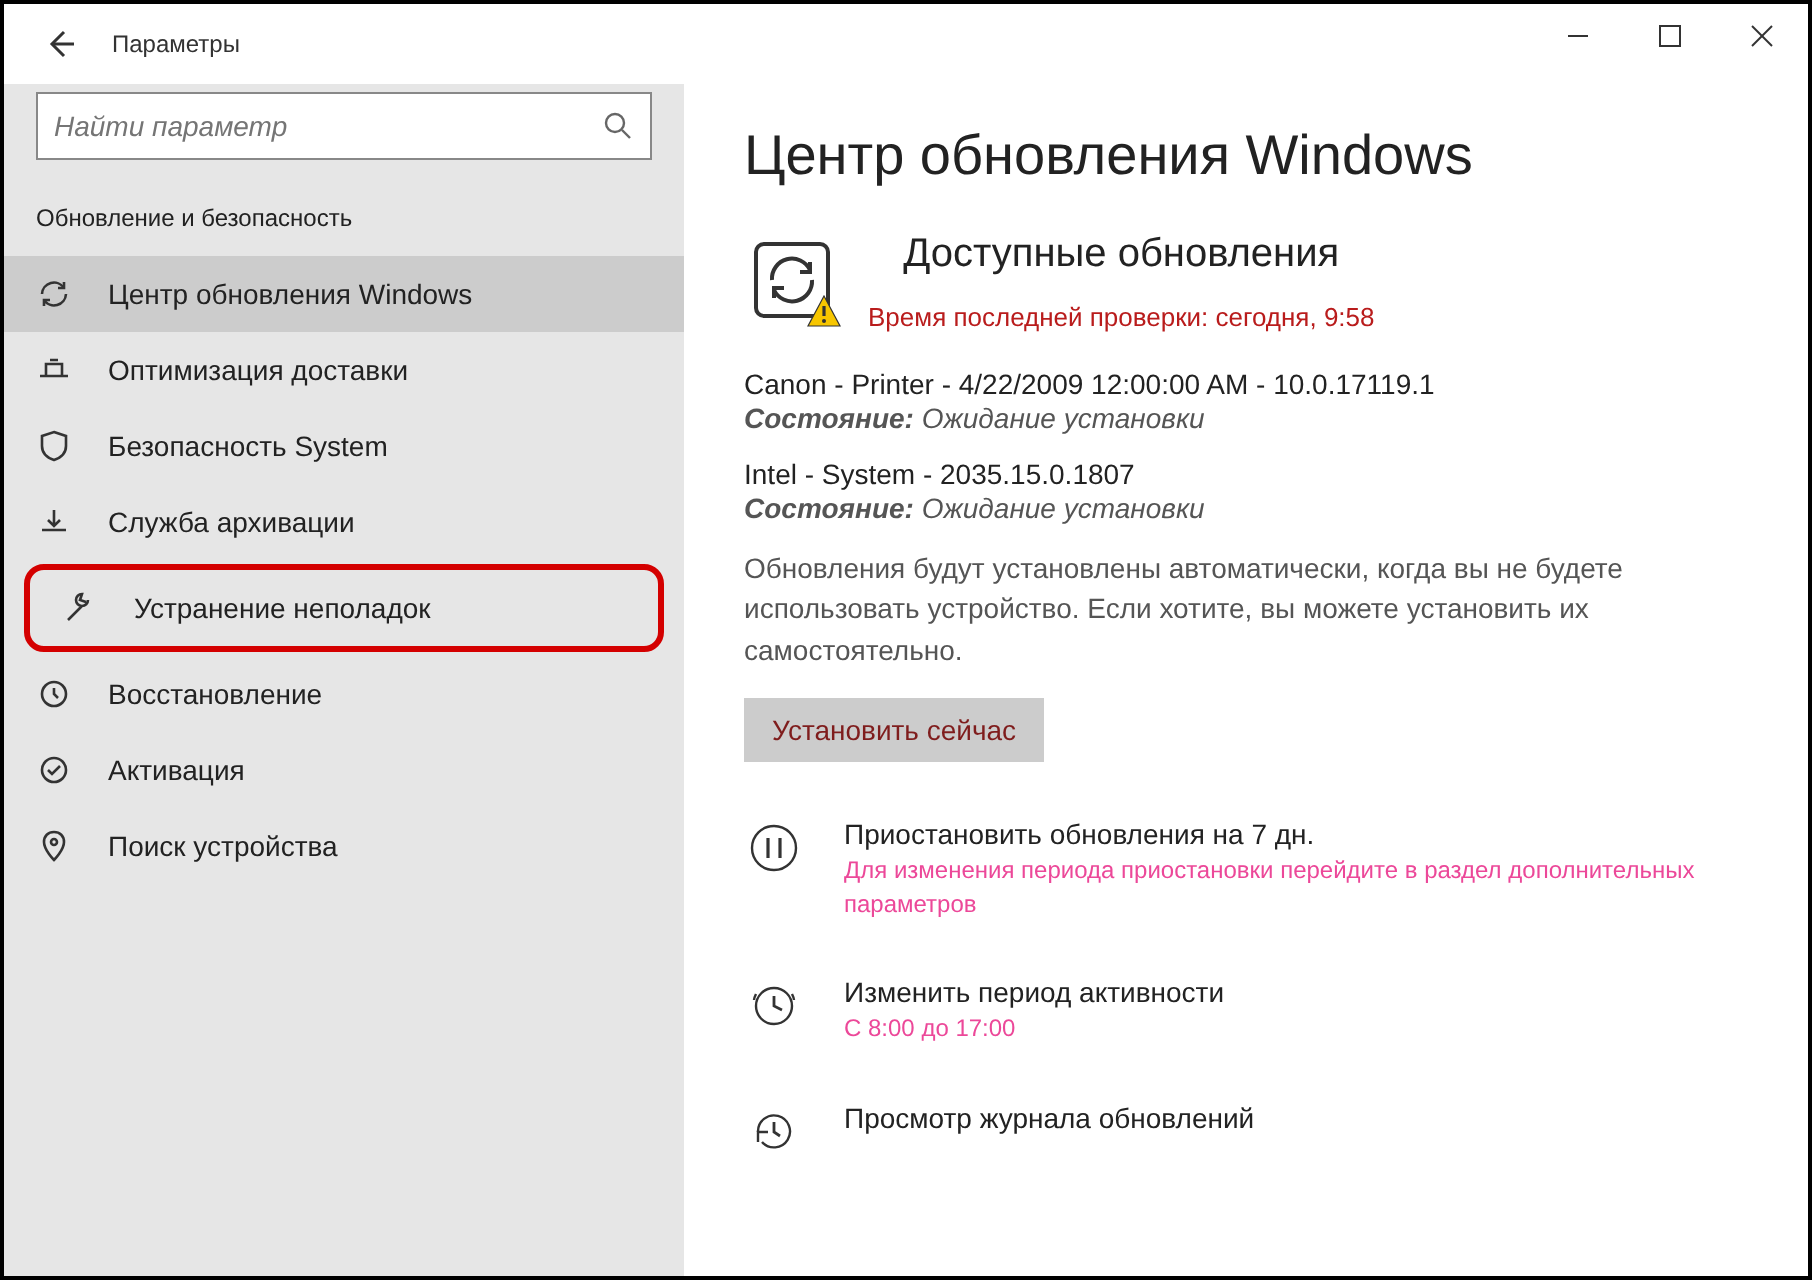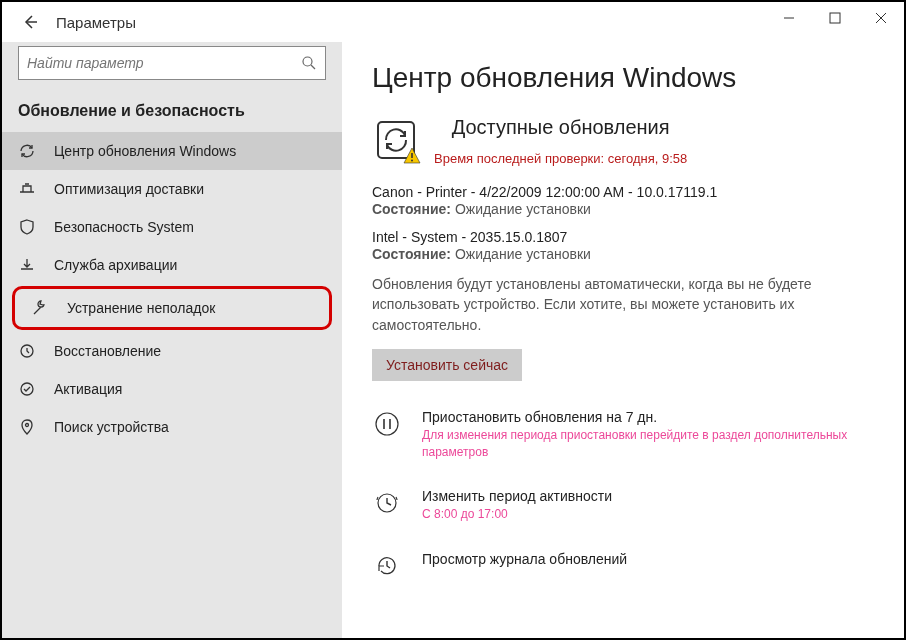--- a/index.html
+++ b/index.html
@@ -1,46 +1,46 @@
 <!DOCTYPE html>
 <html><head>
 <meta charset="utf-8">
 <style>
 * { margin: 0; padding: 0; box-sizing: border-box; font-family: "Segoe UI", Arial, sans-serif; }
 body { background: #fff; width: 906px; height: 640px; overflow: hidden; }
 .window { width: 906px; height: 640px; border: 2px solid #000; position: relative; background: #fff; }
 .titlebar { display: flex; align-items: center; height: 40px; padding-left: 10px; }
 .titlebar .back { width: 36px; height: 36px; display: flex; align-items: center; justify-content: center; cursor: pointer; }
-.titlebar .title { font-size: 15px; margin-left: 8px; color: #333; }
+.titlebar .title { font-size: 12px; margin-left: 8px; color: #333; }
 .winbtns { position: absolute; right: 0; top: 0; display: flex; }
 .winbtns div { width: 46px; height: 32px; display: flex; align-items: center; justify-content: center; cursor: pointer; }
 .content { display: flex; height: calc(100% - 40px); }
 
 .sidebar { width: 340px; background: #e6e6e6; padding: 0 0 10px 0; }
 .home-row { display: flex; align-items: center; padding: 10px 16px 10px 16px; cursor: pointer; }
 .home-row svg { margin-right: 18px; }
 .home-row span { font-size: 14px; color: #222; }
 .search-box { margin: 4px 16px 14px 16px; height: 34px; border: 1px solid #888; background: #fff; display: flex; align-items: center; padding: 0 8px; gap: 32px; }
 .search-box input { flex: 1; border: none; outline: none; font-size: 14px; background: transparent; color: #666; font-style: italic; }
-.section-title { font-size: 16px; font-weight: 700; padding: 8px 16px 12px 16px; color: #222; }
+.section-title { font-size: 12px; font-weight: 400; padding: 8px 16px 12px 16px; color: #222; }
 .nav-item { display: flex; align-items: center; padding: 10px 16px; cursor: pointer; }
 .nav-item svg { margin-right: 18px; flex-shrink: 0; }
 .nav-item span { font-size: 14px; color: #222; }
 .nav-item.selected { background: #ccc; }
 .red-box { border: 3px solid #d40000; border-radius: 10px; margin: 2px 10px; }
 
 .main { flex: 1; background: #fff; padding: 20px 30px 10px 30px; overflow-y: auto; }
 .main h1 { font-size: 28px; font-weight: 400; color: #222; margin-bottom: 22px; }
 .updates-row { display: flex; margin-bottom: 18px; text-align: center; }
 .upd-icon { position: relative; width: 48px; height: 48px; margin-right: 14px; }
 .upd-texts .headline { font-size: 20px; font-weight: 400; color: #222; }
 .upd-texts .sub { font-size: 13px; color: #b91c1c; margin-top: 12px; }
 .update-entry { margin-bottom: 12px; font-size: 14px; }
 .update-entry .name { color: #222; }
-.update-entry .state { color: #555; margin-top: 1px; }
+.update-entry .state { color: #555; margin-top: 1px; font-style: italic; }
 .update-entry .state b { font-weight: 600; }
 .auto-note { font-size: 14px; color: #555; line-height: 1.45; margin-bottom: 14px; }
 .install-btn { background: #ccc; border: none; padding: 8px 14px; font-size: 14px; color: #7f1d1d; cursor: pointer; }
 .action-row { display: flex; align-items: flex-start; margin-top: 28px; }
 .action-icon { width: 30px; height: 30px; margin-right: 20px; flex-shrink: 0; display: flex; align-items: center; justify-content: center; }
 .action-texts .aheadline { font-size: 14px; color: #222; }
 .action-texts .asub { font-size: 12px; color: #ec4899; margin-top: 2px; line-height: 1.4; }
 </style>
 </head>
 <body>

